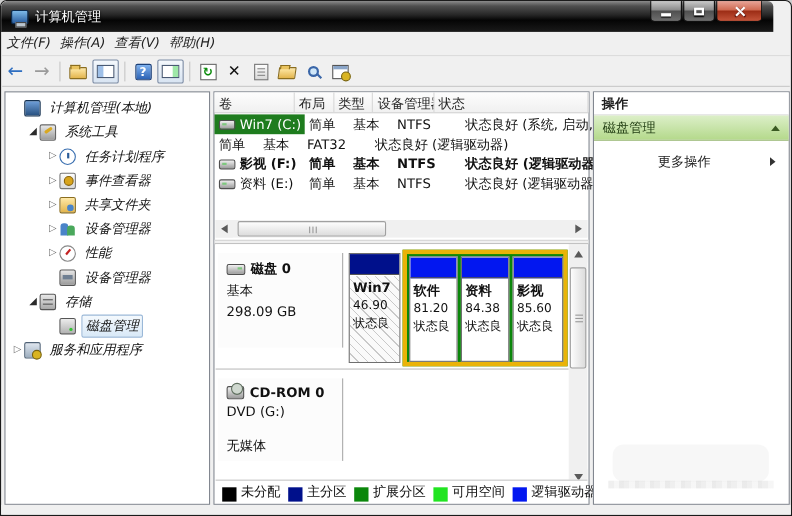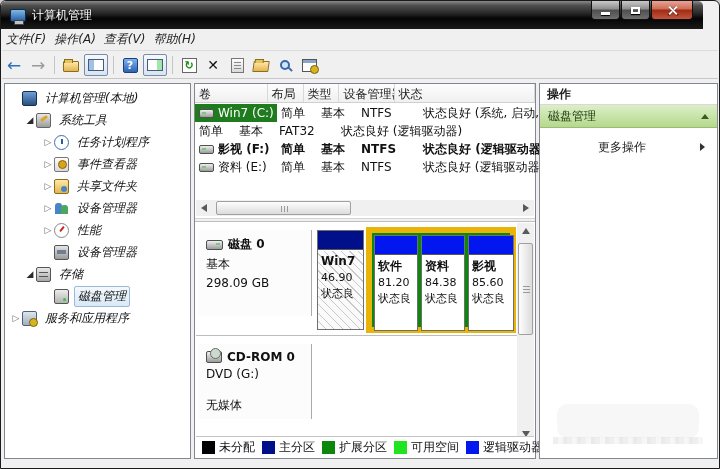--- a/index.html
+++ b/index.html
@@ -124,25 +124,25 @@
   .cd-ic::before{content:"";position:absolute;left:3px;top:-4px;width:9px;height:9px;border-radius:50%;background:#cfd8cf;border:1px solid #5f6f5f;}
   .part{position:absolute;top:0;bottom:0;background:#fff;border:1px solid #6f6f6f;overflow:hidden;}
   .pbar{height:19px;border-bottom:1px solid #555;}
   .pbar.primary{background:#00108b;}
   .pbar.logical{background:#0217f0;}
   .ptxt{padding:3px 2px 0 3px;white-space:nowrap;overflow:hidden;line-height:1.45;font-size:11px;color:#111;}
   .ptxt b{font-size:12px;}
   .part.hatched .pbody{position:absolute;top:20px;left:0;right:0;bottom:0;
     background:repeating-linear-gradient(45deg,#fafafa 0 5px,#c9c9c9 5px 6px);}
   .part .pcontent{position:relative;}
-  .ext-group{position:absolute;border:6px solid #eab308;background:#0b870b;}
+  .ext-group{position:absolute;border:4px solid #eab308;background:#0b870b;}
   
   .legend{position:absolute;left:1px;right:1px;bottom:1px;height:21px;background:#fff;border-top:1px solid #c5c5c5;
     display:flex;align-items:center;padding-left:6px;font-size:12px;color:#111;gap:7px;}
-  .lg{display:flex;align-items:center;gap:4px;white-space:nowrap;}
+  .lg{display:flex;align-items:flex-end;gap:4px;white-space:nowrap;}
   .lg .sw{width:13px;height:13px;flex:none;}
   
   .ap-header{position:absolute;left:0;top:0;right:0;height:21px;border-bottom:1px solid #d8d8d8;
     font-size:12px;font-weight:bold;color:#222;display:flex;align-items:center;padding-left:7px;background:#fff;}
   .ap-section{position:absolute;left:0;top:21px;right:0;height:23px;
     background:linear-gradient(#dcefc8,#b4d98b);border-bottom:1px solid #9cba78;
     display:flex;align-items:center;padding:0 8px;font-size:12px;color:#1e3a10;}
   .ap-section .tri.up{margin-left:auto;border-color:transparent transparent #3a5a22 transparent;border-width:0 4px 5px 4px;}
   .ap-more{position:absolute;left:0;top:52px;right:0;height:22px;display:flex;align-items:center;
     font-size:12px;color:#222;padding-left:58px;}

